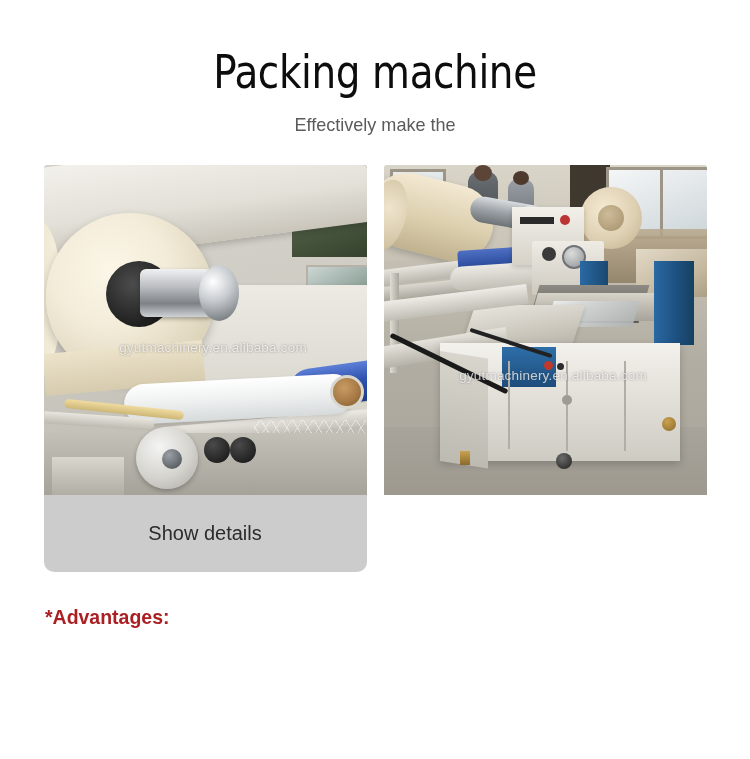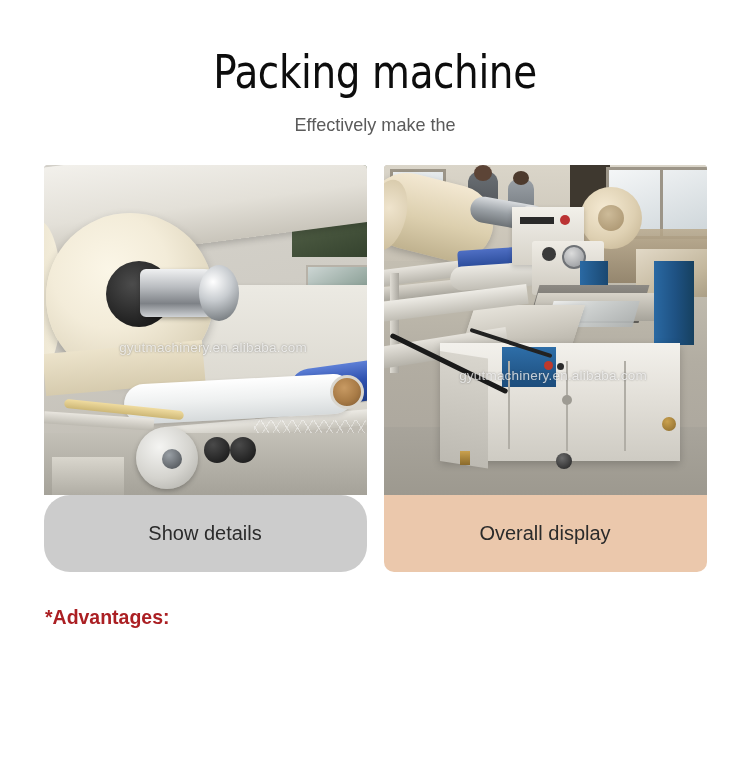--- a/index.html
+++ b/index.html
@@ -64,21 +64,21 @@
   .caption {
     height: 77px;
     display: flex;
     align-items: center;
     justify-content: center;
     font-size: 20px;
     color: #2b2b2b;
     border-bottom-left-radius: 10px;
     border-bottom-right-radius: 10px;
   }
-  .caption-left  { background: #cccccc; border-radius: 26px; }
+  .caption-left  { background: #cccccc; }
   .caption-right { background: #ebc8ac; }
 
   .watermark {
     position: absolute;
     left: 0;
     width: 100%;
     text-align: center;
     font-size: 13.5px;
     letter-spacing: .2px;
     color: rgba(255,255,255,.72);
@@ -361,20 +361,19 @@
       <div class="p2-handle"></div>
       <div class="p2-btn1"></div>
       <div class="p2-btn2"></div>
       <div class="p2-cable"></div>
       <div class="p2-cable2"></div>
       <div class="p2-wheel1"></div>
       <div class="p2-wheel2"></div>
       <div class="p2-wheel3"></div>
       <div class="watermark wm-right">gyutmachinery.en.alibaba.com</div>
     </div>
-    <div class="caption caption-right">Overall display</div>
   </div>
 
 </div>
 
 <div class="advantages">
   <div class="adv-label">*Advantages:</div>
 </div>
 
 </body></html>

